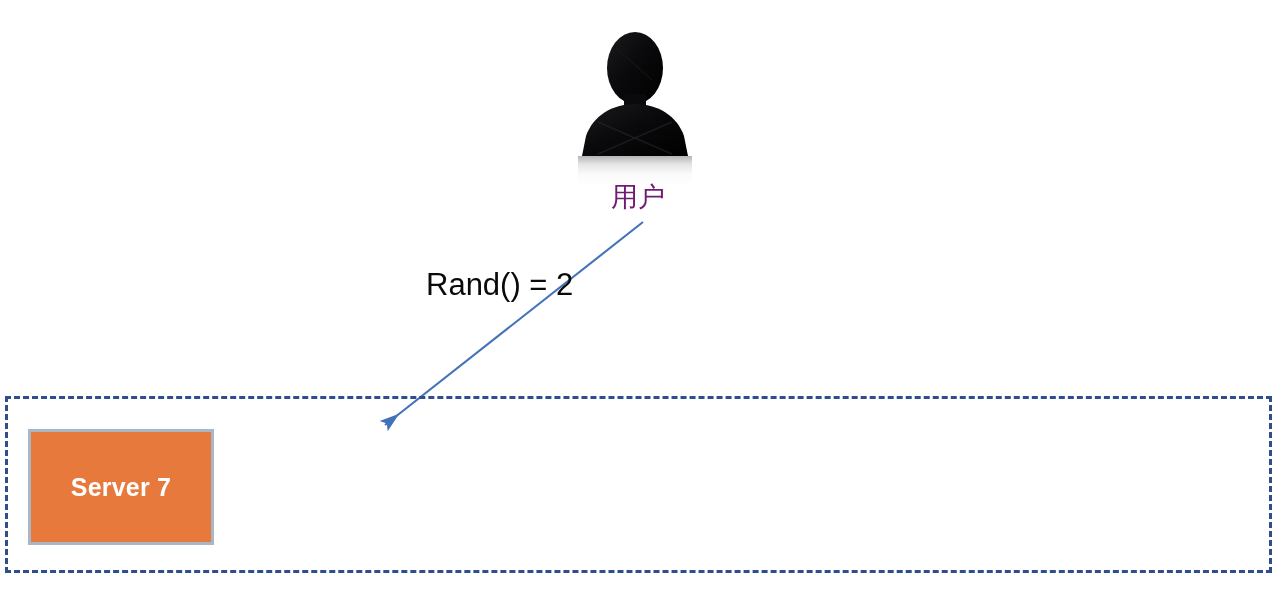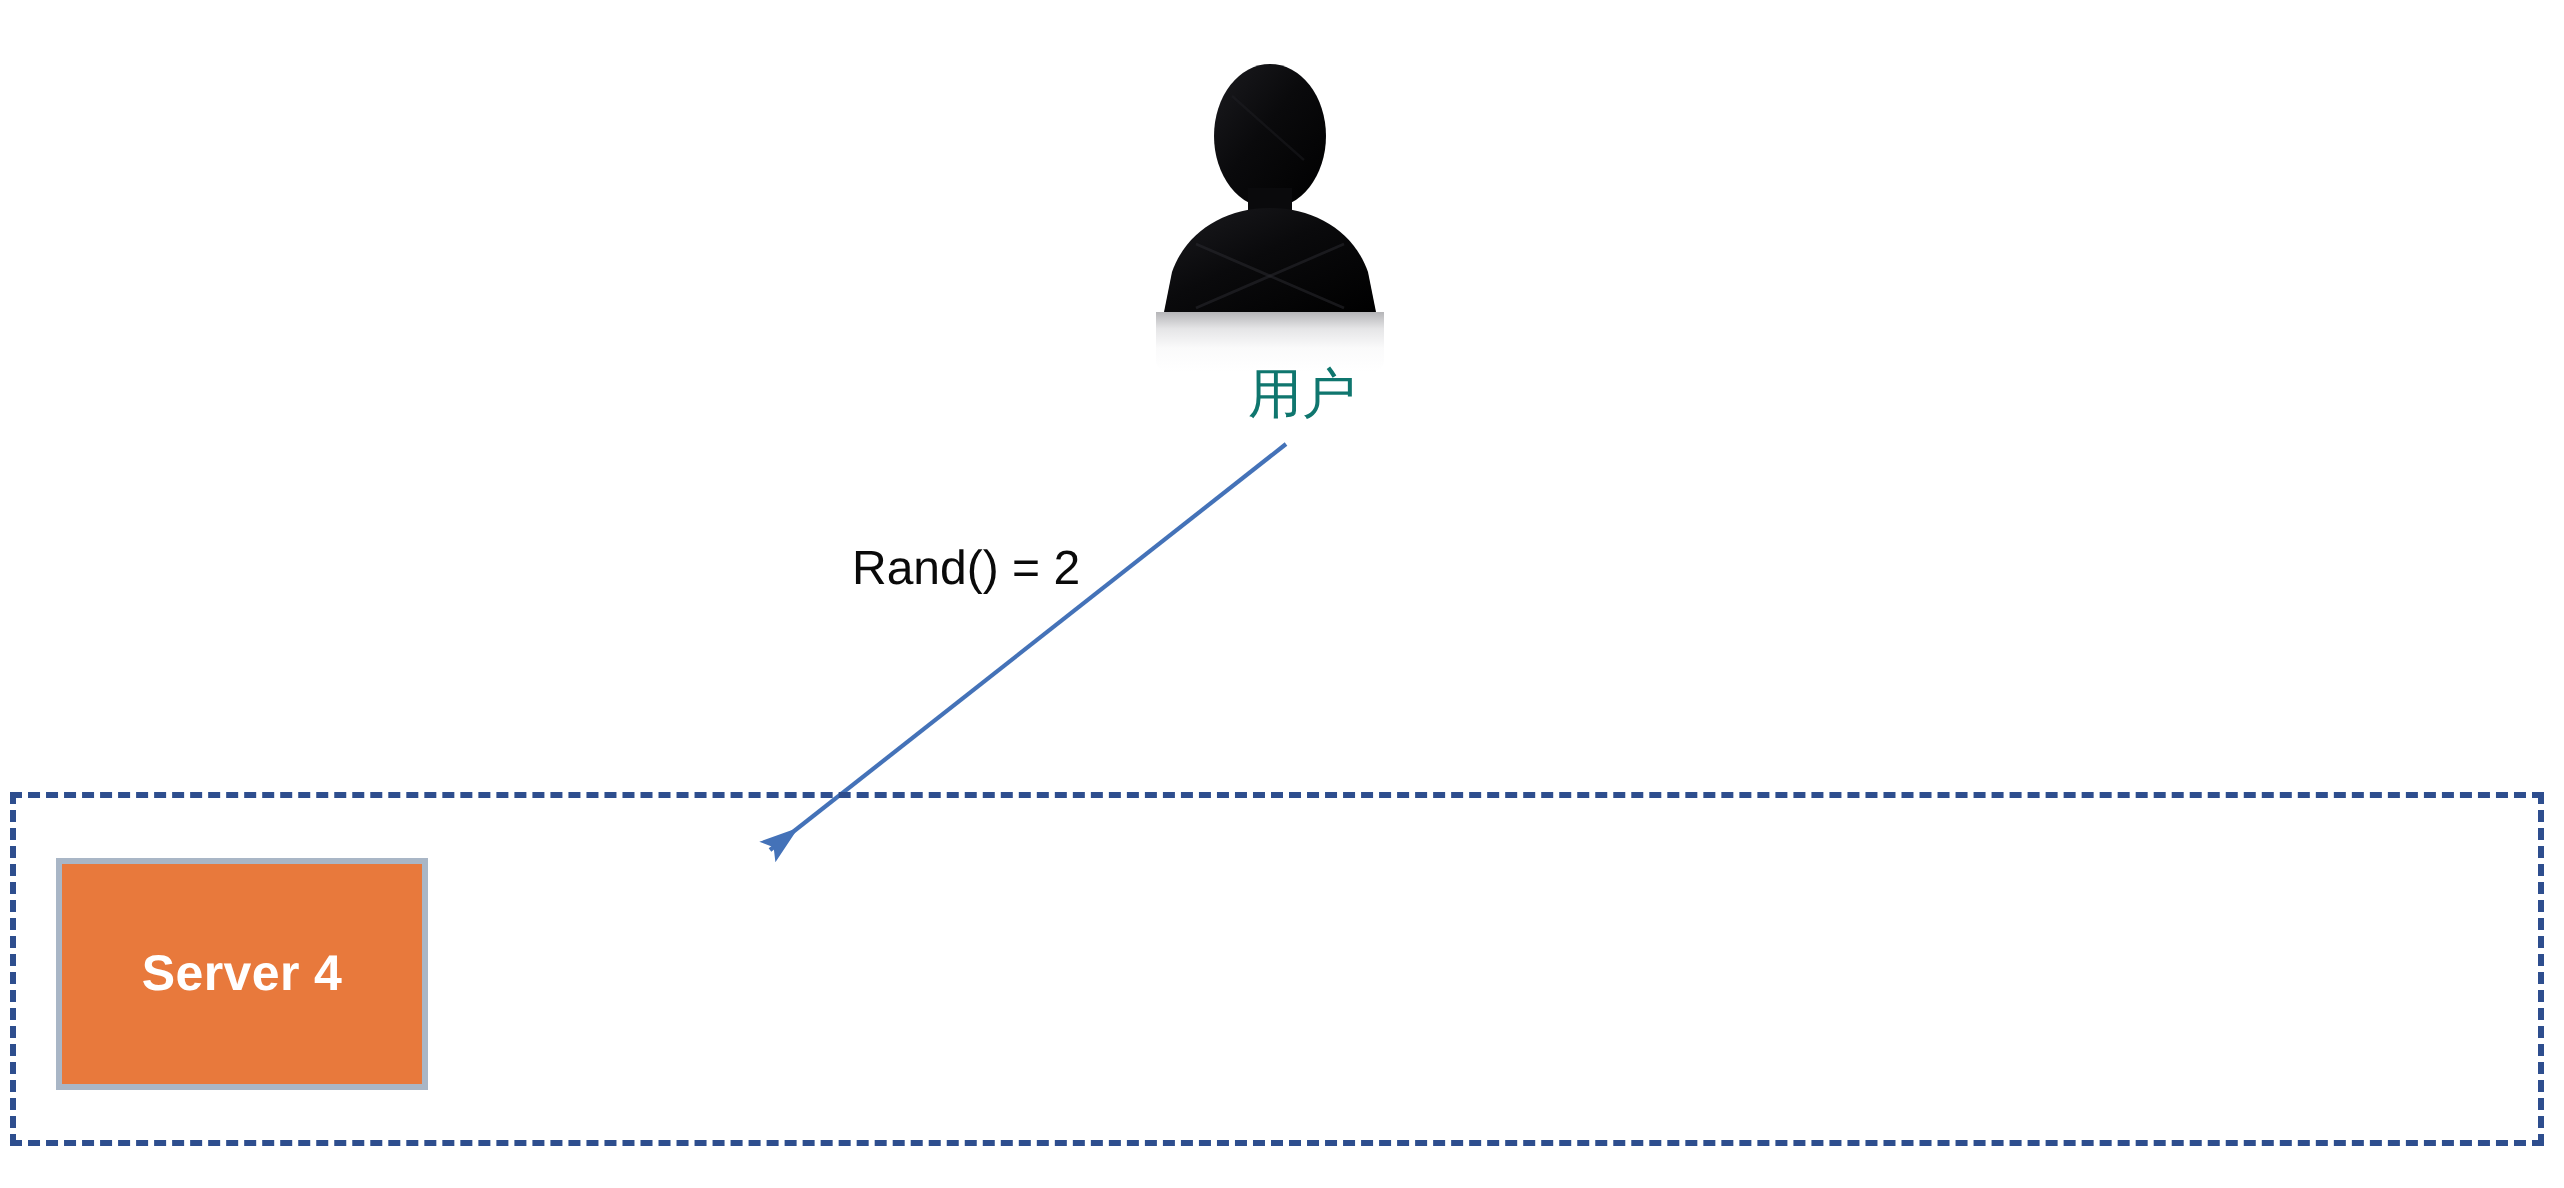--- a/index.html
+++ b/index.html
@@ -42,44 +42,44 @@
     background: linear-gradient(to bottom,
         rgba(120,120,125,0.55) 0%,
         rgba(170,170,175,0.30) 28%,
         rgba(215,215,220,0.12) 60%,
         rgba(255,255,255,0) 100%);
     border-radius: 0 0 6px 6px;
     pointer-events: none;
   }
   #user-label {
     position: absolute;
-    left: 16px;
+    left: 3px;
     top: 152px;
     width: 150px;
     text-align: center;
     font-size: 27px;
     line-height: 34px;
-    color: #0f766e;
+    color: #701a75;
     white-space: nowrap;
   }
 
   
   #request-arrow {
     position: absolute;
     left: 0;
     top: 0;
     width: 1282px;
     height: 594px;
     pointer-events: none;
   }
   #rand-label {
     position: absolute;
     left: 426px;
     top: 270px;
-    font-size: 24px;
+    font-size: 31px;
     line-height: 30px;
     color: #0a0a0a;
     white-space: nowrap;
   }
 
   
   #server-pool {
     position: absolute;
     left: 5px;
     top: 396px;
@@ -152,18 +152,18 @@
       </marker>
     </defs>
     <line x1="643" y1="222" x2="385" y2="425" stroke="#4472b8" stroke-width="2.1" marker-end="url(#arrowHead)"></line>
   </svg>
 
   <div id="rand-label">Rand() = 2</div>
 
   <div id="server-pool">
     <div id="server-row">
       <div class="server-box">
-        <span class="server-label">Server 4</span>
+        <span class="server-label">Server 7</span>
       </div>
     </div>
   </div>
 
 </div>
 
 </body></html>

